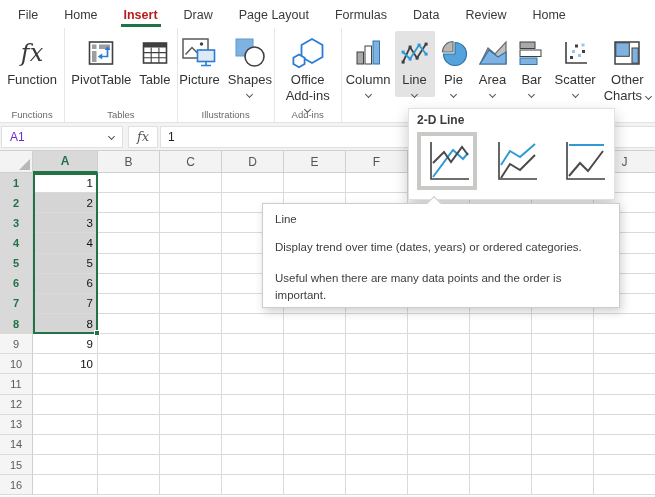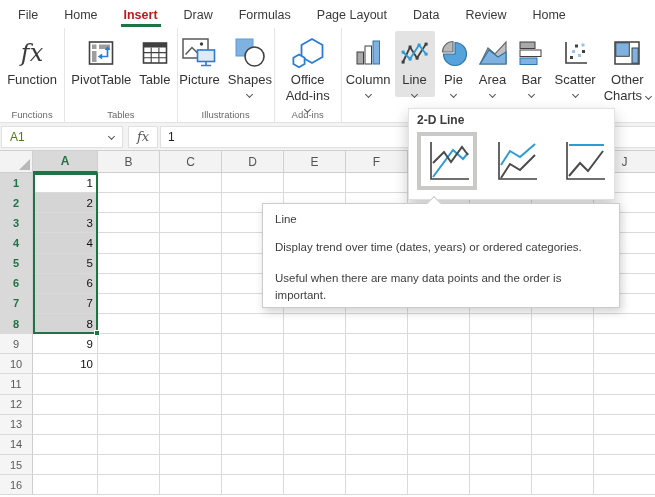--- a/index.html
+++ b/index.html
@@ -27,21 +27,21 @@
   .rbtn .ic { height:38px; display:flex; align-items:center; justify-content:center; }
   .rbtn .lbl { font-size:13px; color:#333; line-height:1.2; text-align:center; white-space:nowrap; }
   .rbtn.pressed { background:#e3e3e3; }
   .chev { display:inline-block; width:5px; height:5px; border-left:1.2px solid #555; border-bottom:1.2px solid #555; transform:rotate(-45deg); }
   .chev.below { margin-top:4px; }
   .chev.inline { margin-left:4px; margin-bottom:1px; }
   .fxglyph { font-family:"DejaVu Serif", serif; font-style:italic; font-size:24px; color:#3a3a3a; }
 
   
   .formulabar { position:absolute; top:123px; left:0; right:0; height:28px; background:#f3f3f3; display:flex; align-items:center; border-bottom:1px solid #d0d0d0; }
-  .namebox { width:122px; height:22px; background:#fff; border:1px solid #e0e0e0; margin-left:1px; display:flex; align-items:center; padding-left:8px; font-size:12px; color:#4d7c0f; position:relative; }
+  .namebox { width:122px; height:22px; background:#fff; border:1px solid #e0e0e0; margin-left:1px; display:flex; align-items:center; padding-left:8px; font-size:12px; color:#6d28d9; position:relative; }
   .namebox .chev { position:absolute; right:8px; }
   .fxbtn { width:30px; height:22px; background:#fff; border:1px solid #e0e0e0; margin-left:5px; display:flex; align-items:center; justify-content:center; font-family:"DejaVu Serif", serif; font-style:italic; font-size:13px; color:#555; }
   .fvalue { flex:1; height:22px; background:#fff; border:1px solid #e0e0e0; border-right:none; margin-left:2px; display:flex; align-items:center; padding-left:7px; font-size:12px; color:#222; }
 
   
   .grid { position:absolute; top:151px; left:0; right:0; bottom:0; background:#fff; overflow:hidden; }
   .ghead { display:flex; height:22px; }
   .corner { width:33px; flex:none; background:#f3f3f3; border-right:1px solid #cfcfcf; border-bottom:1px solid #cfcfcf; position:relative; }
   .corner::after { content:""; position:absolute; right:2px; bottom:2px; border-style:solid; border-width:0 0 11px 11px; border-color:transparent transparent #b8b8b8 transparent; }
   .ch { width:62px; flex:none; background:#f3f3f3; border-right:1px solid #cfcfcf; border-bottom:1px solid #cfcfcf; display:flex; align-items:center; justify-content:center; font-size:12px; color:#555; }
@@ -75,22 +75,22 @@
 </head>
 <body>
 
 <div class="app">
 
   <div class="menubar">
     <div class="tab">File</div>
     <div class="tab">Home</div>
     <div class="tab active">Insert</div>
     <div class="tab">Draw</div>
+    <div class="tab">Page Layout</div>
     <div class="tab">Formulas</div>
-    <div class="tab">Page Layout</div>
     <div class="tab">Data</div>
     <div class="tab">Review</div>
     <div class="tab">Home</div>
   </div>
 
   <div class="ribbon">
 
     <div class="rgroup sep g-functions">
       <div class="gbtns">
         <div class="rbtn">

